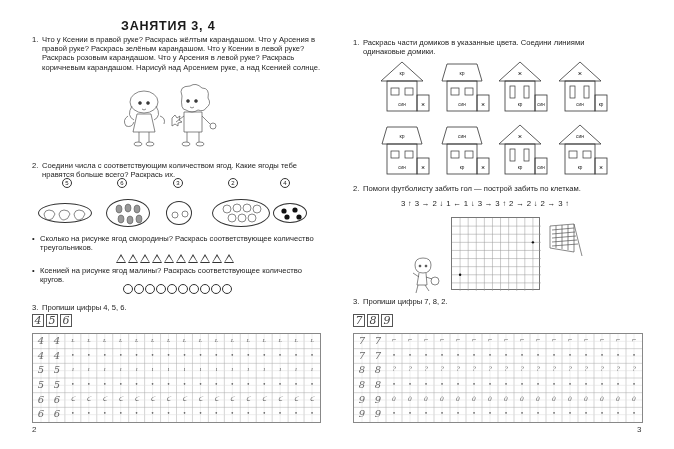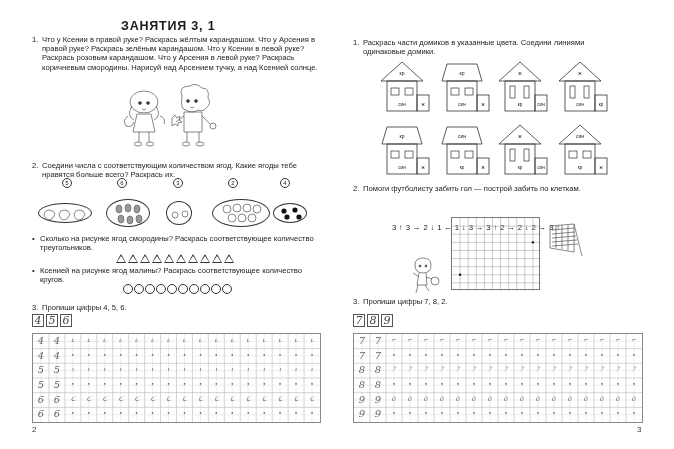--- a/index.html
+++ b/index.html
@@ -41,25 +41,25 @@
   .house svg { width: 100%; height: 100%; }
 
   .arrow-code { position: absolute; top: 199px; left: 392px; font-size: 7.8px; color: #222; white-space: nowrap; letter-spacing: 0.3px; }
 
   .field { position: absolute; left: 451px; top: 217px; width: 89px; height: 73px; border: 0.8px solid #777; }
 </style>
 </head>
 <body>
 
 <div class="page page-left">
-  <div class="title" style="left:121px;">ЗАНЯТИЯ 3, 1</div>
+  <div class="title" style="left:121px;">ЗАНЯТИЯ 3, 4</div>
 
   <div class="task" style="left:32px; top:35px; width:292px;">
     <span class="num">1.</span>
-    <span class="txt">Что у Ксении в правой руке? Раскрась жёлтым карандашом. Что у Арсения в правой руке? Раскрась зелёным карандашом. Что у Ксении в левой руке? Раскрась розовым карандашом. Что у Арсения в левой руке? Раскрась коричневым смородины. Нарисуй над Арсением тучку, а над Ксенией солнце.</span>
+    <span class="txt">Что у Ксении в правой руке? Раскрась жёлтым карандашом. Что у Арсения в правой руке? Раскрась зелёным карандашом. Что у Ксении в левой руке? Раскрась розовым карандашом. Что у Арсения в левой руке? Раскрась коричневым карандашом. Нарисуй над Арсением руке, а над Ксенией солнце.</span>
   </div>
 
   <div class="kids">
     <svg viewBox="0 0 100 66" width="100" height="66" fill="none" stroke="#555" stroke-width="0.7">
 
       <ellipse cx="24" cy="18" rx="14" ry="11"></ellipse>
       <path d="M12 22 q-6 10 2 14 M36 22 q6 10 -2 14"></path>
       <circle cx="20" cy="19" r="1.5" fill="#333"></circle>
         <circle cx="28" cy="19" r="1.5" fill="#333"></circle>
       <path d="M22 25 q2 2 4 0"></path>
@@ -434,21 +434,21 @@
         <text x="22" y="15" font-size="5" text-anchor="middle" fill="#222" font-family="Liberation Sans, sans-serif">син</text>
         <text x="22" y="46" font-size="4.6" text-anchor="middle" fill="#222" font-family="Liberation Sans, sans-serif">кр</text>
         <text x="43" y="46" font-size="4.6" text-anchor="middle" fill="#222" font-family="Liberation Sans, sans-serif">ж</text>
       </svg></div>
     </div>
 
   <div class="task" style="left:16px; top:184px; width:300px;">
     <span class="num">2.</span>
     <span class="txt">Помоги футболисту забить гол — построй забить по клеткам.</span>
   </div>
-  <div class="arrow-code" style="left:55px;margin-top:24px;">3 ↑ 3 → 2 ↓ 1 ← 1 ↓ 3 → 3 ↑ 2 → 2 ↓ 2 → 3 ↑</div>
+  <div class="arrow-code" style="left:64px;">3 ↑ 3 → 2 ↓ 1 ← 1 ↓ 3 → 3 ↑ 2 → 2 ↓ 2 → 3 ↑</div>
 </div>
 
 <div class="field" id="field">
     <svg width="89" height="73" style="position:absolute;left:0;top:0">
       <line x1="8.090909090909092" y1="0" x2="8.090909090909092" y2="73" stroke="#999" stroke-width="0.5"></line>
       <line x1="16.181818181818183" y1="0" x2="16.181818181818183" y2="73" stroke="#999" stroke-width="0.5"></line>
       <line x1="24.272727272727273" y1="0" x2="24.272727272727273" y2="73" stroke="#999" stroke-width="0.5"></line>
       <line x1="32.36363636363637" y1="0" x2="32.36363636363637" y2="73" stroke="#999" stroke-width="0.5"></line>
       <line x1="40.45454545454545" y1="0" x2="40.45454545454545" y2="73" stroke="#999" stroke-width="0.5"></line>
       <line x1="48.54545454545455" y1="0" x2="48.54545454545455" y2="73" stroke="#999" stroke-width="0.5"></line>

